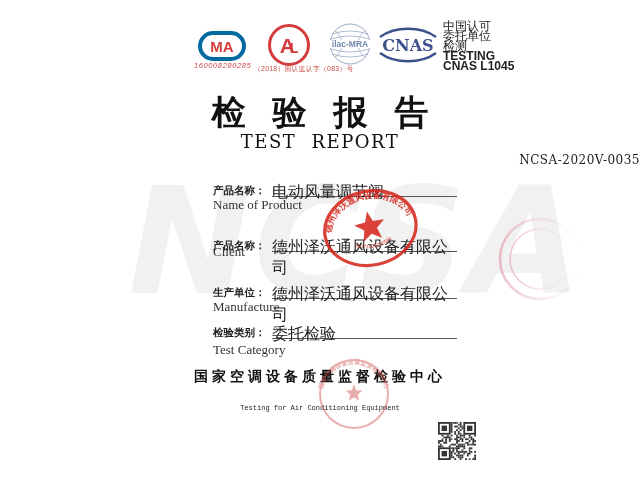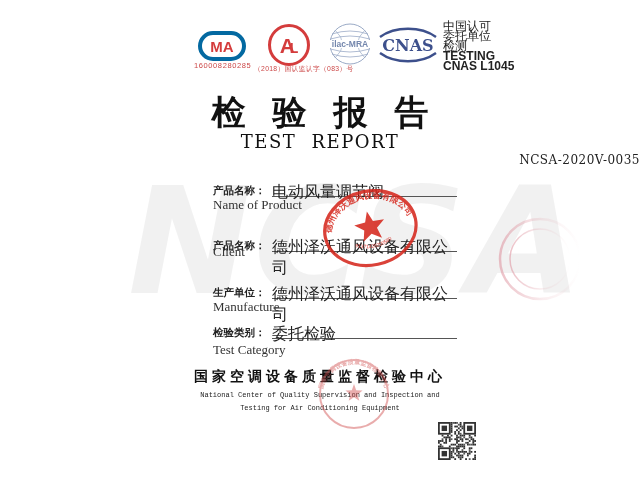--- a/index.html
+++ b/index.html
@@ -10,21 +10,21 @@
 
   
   .watermark{left:128px;top:168px;width:430px;font-family:"DejaVu Sans",sans-serif;
     font-size:148px;font-weight:bold;font-style:italic;color:rgba(190,190,190,0.22);
     letter-spacing:2px;user-select:none;z-index:0;line-height:1;}
 
   
   .cma-box{left:198px;top:31px;width:40px;height:22px;border:4px solid #0369a1;
     border-radius:15px;display:flex;align-items:center;justify-content:center;z-index:2;}
   .cma-box span{color:#d43c3c;font-weight:bold;font-size:15px;letter-spacing:0px;line-height:1;}
-  .cma-num{left:194px;top:61px;font-size:7.5px;color:#cc4747;letter-spacing:0.6px;}
+  .cma-num{left:194px;top:61px;font-size:7.5px;color:#cc4747;letter-spacing:0.6px;font-style:italic;}
   .cal-circle{left:268px;top:24px;width:36px;height:36px;border:3px solid #d43c3c;border-radius:50%;
     display:flex;align-items:center;justify-content:center;z-index:2;}
   .cal-circle .a{color:#d43c3c;font-weight:bold;font-size:21px;line-height:1;}
   .cal-circle .l{color:#d43c3c;font-weight:bold;font-size:14px;line-height:1;margin-left:-5px;margin-top:6px;}
   .cal-caption{left:254px;top:64px;font-size:6.8px;color:#cc4747;letter-spacing:0.3px;}
   .ilac{left:328px;top:22px;z-index:2;}
   .cnas{left:377px;top:27px;z-index:2;}
   .accred{left:443px;top:21px;font-size:12px;line-height:10px;color:#222;z-index:2;}
   .accred .b{font-weight:bold;}
 
@@ -119,21 +119,20 @@
     <div class="abs row-label-en" style="top:299px">Manufacture</div>
     <div class="abs row-value" style="top:284px">德州泽沃通风设备有限公司</div>
   </div>
   <div>
     <div class="abs row-label-zh" style="top:326px">检验类别：</div>
     <div class="abs row-label-en" style="top:342px">Test Category</div>
     <div class="abs row-value" style="top:324px">委托检验</div>
   </div>
 
   <div class="abs footer-zh" style="top:368px">国家空调设备质量监督检验中心</div>
-  <div class="abs footer-en" style="top:391px">National Center of Quality Supervision and Inspection and</div>
   <div class="abs footer-en" style="top:404px">Testing for Air Conditioning Equipment</div>
 
   <div class="abs qr" id="qr"><svg width="38" height="38" viewBox="0 0 38 38">
         <rect x="12.666666666666666" y="0" width="1.8095238095238095" height="1.8095238095238095" fill="#2e2e2e"></rect>
         <rect x="14.476190476190476" y="0" width="1.8095238095238095" height="1.8095238095238095" fill="#555"></rect>
         <rect x="16.285714285714285" y="0" width="1.8095238095238095" height="1.8095238095238095" fill="#2e2e2e"></rect>
         <rect x="18.095238095238095" y="0" width="1.8095238095238095" height="1.8095238095238095" fill="#555"></rect>
         <rect x="21.714285714285715" y="0" width="1.8095238095238095" height="1.8095238095238095" fill="#2e2e2e"></rect>
         <rect x="12.666666666666666" y="1.8095238095238095" width="1.8095238095238095" height="1.8095238095238095" fill="#2e2e2e"></rect>
         <rect x="19.904761904761905" y="1.8095238095238095" width="1.8095238095238095" height="1.8095238095238095" fill="#555"></rect>

